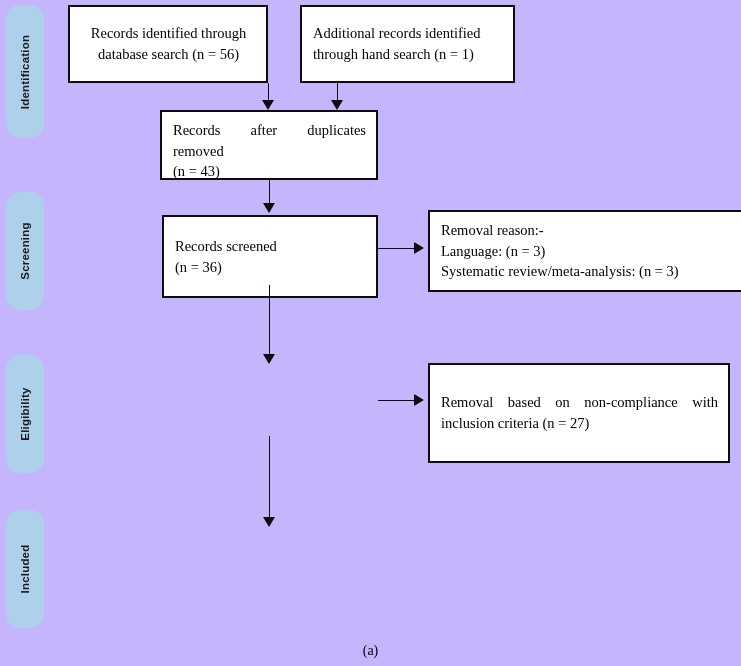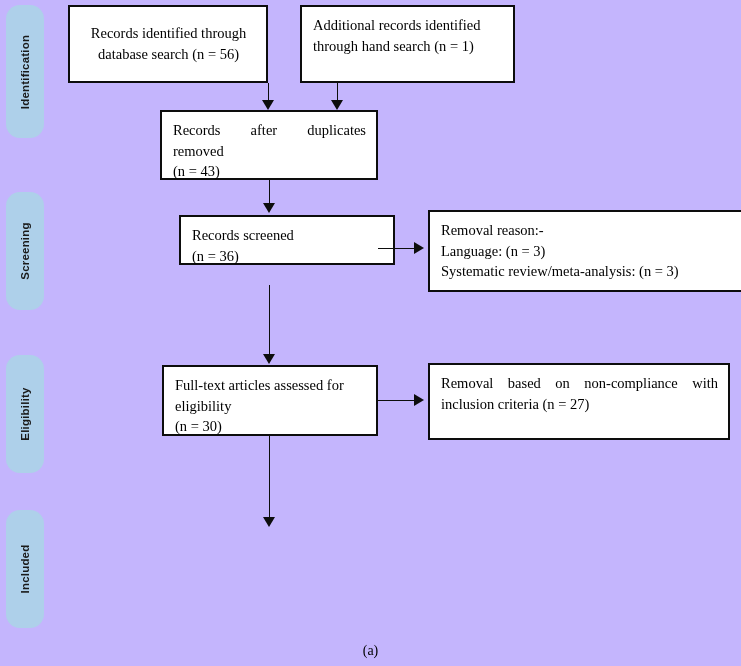--- a/index.html
+++ b/index.html
@@ -49,21 +49,21 @@
     font-size: 14.5px;
     line-height: 1.42;
   }
   .flow-box .box-text {
     display: block;
     white-space: pre-line;
   }
   .justify .box-text { text-align: justify; text-align-last: left; }
   .centered-lines { display: flex; flex-direction: column; justify-content: center; }
   .centered-lines .box-text { text-align: center; }
-  .vmid { display: flex; flex-direction: column; }
+  .vmid { display: flex; flex-direction: column; justify-content: center; }
 
   
   .vline {
     position: absolute;
     width: 0;
     border-left: 1.6px solid #0d0d0d;
   }
   .hline {
     position: absolute;
     height: 0;
@@ -123,37 +123,33 @@
   <div class="flow-box justify vmid" style="left:300px; top:5px; width:215px; height:78px;">
     <span class="box-text">Additional records identified
 through hand search (n = 1)</span>
   </div>
 
   <div class="flow-box justify" style="left:160px; top:110px; width:218px; height:70px;">
     <span class="box-text">Records after duplicates removed
 (n = 43)</span>
   </div>
 
-  <div class="flow-box vmid" style="left:179px; top:215px; width:216px; height:50px;">
+  <div class="flow-box vmid" style="left:162px; top:215px; width:216px; height:83px;">
     <span class="box-text">Records screened
 (n = 36)</span>
   </div>
 
   <div class="flow-box vmid" style="left:428px; top:210px; width:352px; height:82px;">
     <span class="box-text">Removal reason:-
 Language: (n = 3)
 Systematic review/meta-analysis: (n = 3)</span>
   </div>
 
-  <div class="flow-box" style="left:162px; top:365px; width:216px; height:71px;">
-    <span class="box-text">Full-text articles assessed for eligibility
-(n = 30)</span>
-  </div>
 
-  <div class="flow-box justify vmid" style="left:428px; top:363px; width:302px; height:77px;">
+  <div class="flow-box justify vmid" style="left:428px; top:363px; width:302px; height:100px;">
     <span class="box-text">Removal based on non-compliance with inclusion criteria (n = 27)</span>
   </div>
 
 
   <div class="vline" style="left:268px; top:83px; height:20px;"></div>
   <div class="arrow-down" style="left:262px; top:100px;"></div>
 
   <div class="vline" style="left:337px; top:83px; height:20px;"></div>
   <div class="arrow-down" style="left:331px; top:100px;"></div>
 

